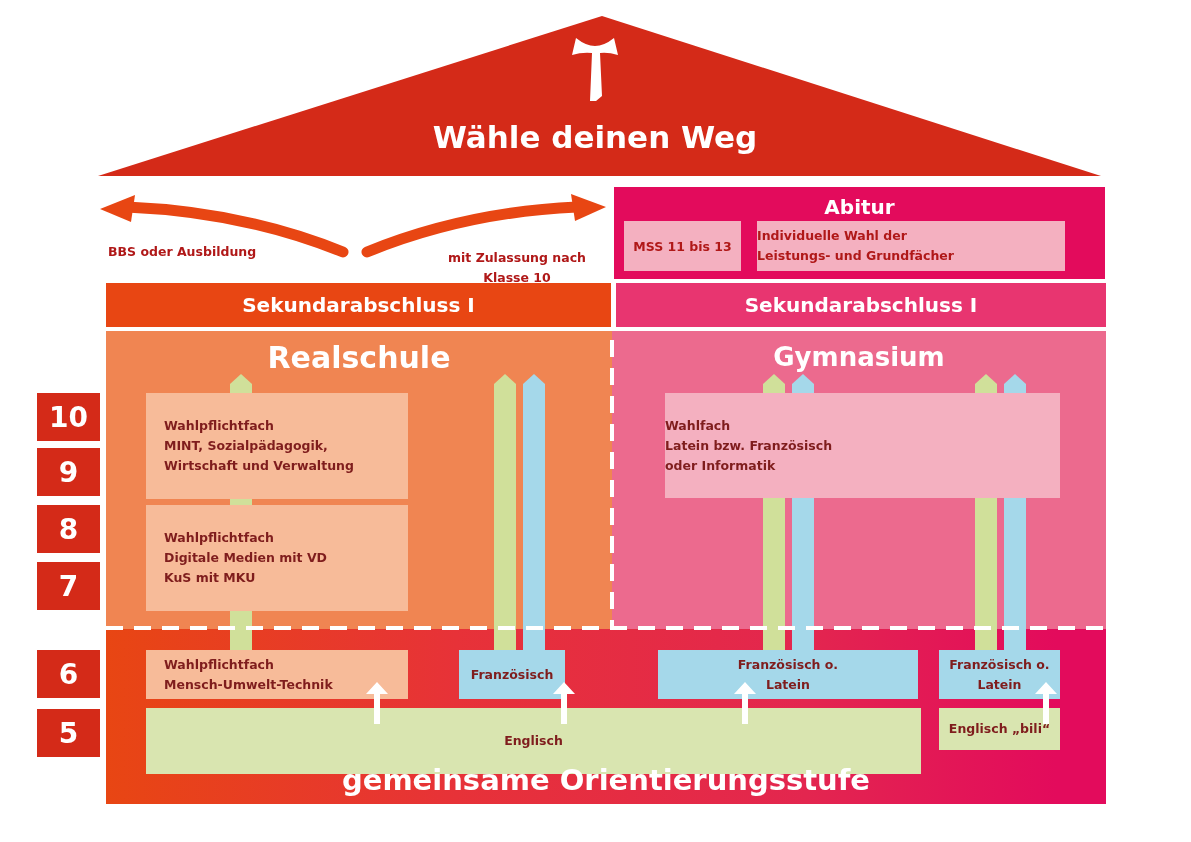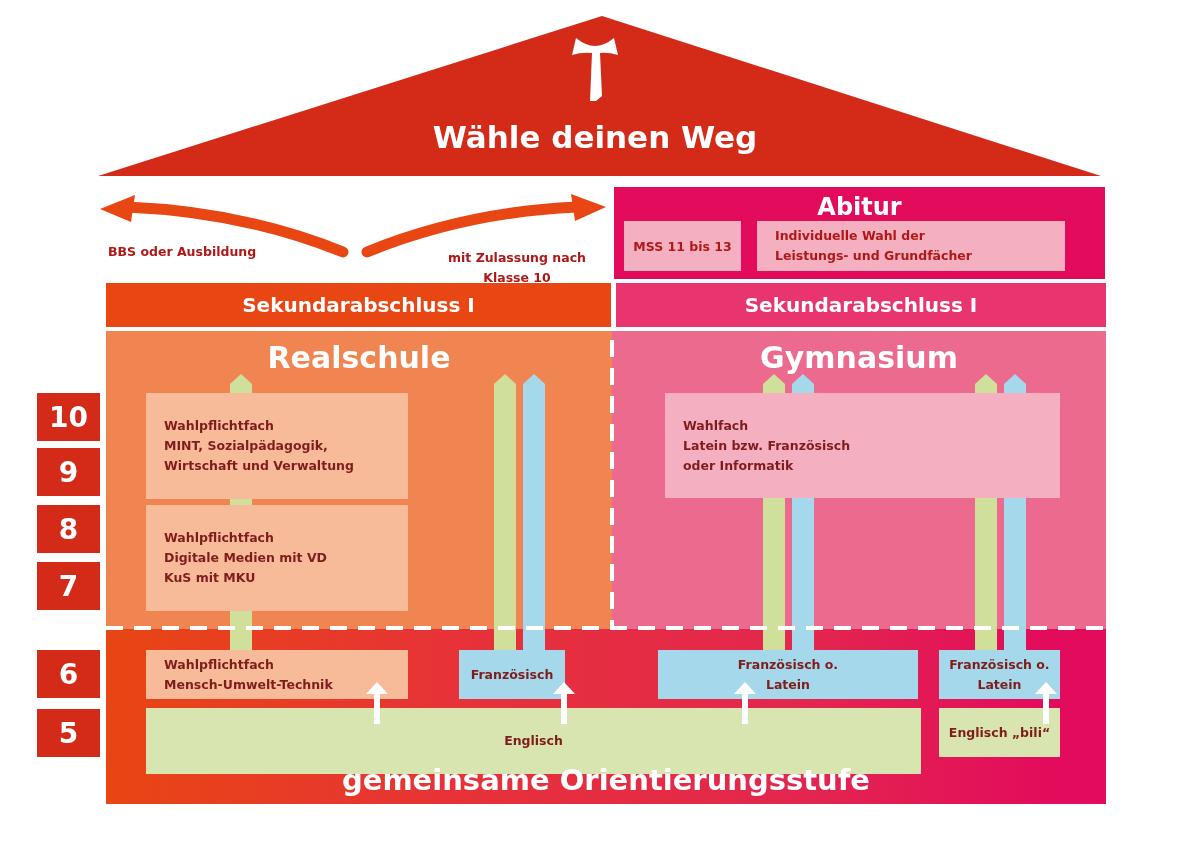--- a/index.html
+++ b/index.html
@@ -13,31 +13,31 @@
 
   #roof { left: 0; top: 0; width: 1191px; height: 190px; }
   #roof-title { left: 380px; top: 112px; width: 430px; height: 50px; font-size: 31px; }
   #tau { left: 570px; top: 38px; width: 50px; height: 64px; }
 
   #arrows { left: 95px; top: 185px; width: 520px; height: 90px; }
   #label-bbs { left: 108px; top: 244px; width: 165px; height: 22px; font-size: 12.5px; }
   #label-zulassung { left: 432px; top: 236px; width: 170px; height: 40px; font-size: 12.5px; line-height: 20px; }
 
   #abitur { left: 614px; top: 187px; width: 491px; height: 92px; background: #e30b5c; }
-  #abitur-title { left: 614px; top: 192px; width: 491px; height: 30px; font-size: 24px; }
+  #abitur-title { left: 614px; top: 192px; width: 491px; height: 30px; font-size: 20px; }
   #mss-box { left: 624px; top: 221px; width: 117px; height: 50px; background: #f4b0c0; font-size: 12.5px; }
-  #wahl-box { left: 757px; top: 221px; width: 308px; height: 50px; background: #f4b0c0; font-size: 12.5px; padding-left: 18px; line-height: 20px; }
+  #wahl-box { left: 757px; top: 221px; width: 308px; height: 50px; background: #f4b0c0; font-size: 12.5px; line-height: 20px; }
 
   #sek-left { left: 106px; top: 283px; width: 505px; height: 44px; background: #e84613; font-size: 20px; }
   #sek-right { left: 616px; top: 283px; width: 490px; height: 44px; background: #e83570; font-size: 20px; }
 
   #realschule { left: 106px; top: 331px; width: 506px; height: 298px; background: #f08552; }
   #gymnasium { left: 612px; top: 331px; width: 494px; height: 298px; background: #ec6a8e; }
   #realschule-title { left: 106px; top: 332px; width: 506px; height: 50px; font-size: 30px; }
-  #gymnasium-title { left: 612px; top: 332px; width: 494px; height: 50px; font-size: 30px; }
+  #gymnasium-title { left: 612px; top: 332px; width: 494px; height: 50px; font-size: 26px; }
 
   #orient { left: 106px; top: 629px; width: 1000px; height: 175px;
             background: linear-gradient(90deg, #e84613 0%, #e73238 35%, #e3264f 70%, #e30b5c 95%); }
   #orient-title { left: 106px; top: 758px; width: 1000px; height: 44px; font-size: 29px; }
 
   .dash-h { height: 4px; background: repeating-linear-gradient(90deg, #ffffff 0 17px, transparent 17px 28px); }
   .dash-v { width: 4px; background: repeating-linear-gradient(180deg, #ffffff 0 17px, transparent 17px 28px); }
 
   .bar-g { background: #d0e09a; }
   .bar-b { background: #a5d8ea; }
@@ -121,21 +121,21 @@
   <div>Wahlpflichtfach</div>
   <div>MINT, Sozialpädagogik,</div>
   <div>Wirtschaft und Verwaltung</div>
 </div>
 <div class="abs peach left box-text" style="left:146px;top:505px;width:262px;height:106px;padding-left:18px;">
   <div>Wahlpflichtfach</div>
   <div>Digitale Medien mit VD</div>
   <div>KuS mit MKU</div>
 </div>
 
-<div class="abs pink-light left box-text" style="left:665px;top:393px;width:395px;height:105px;padding-left:18px;">
+<div class="abs pink-light left box-text" style="left:665px;top:393px;width:395px;height:105px;">
   <div>Wahlfach</div>
   <div>Latein bzw. Französisch</div>
   <div>oder Informatik</div>
 </div>
 
 <div class="abs peach left box-text" style="left:146px;top:650px;width:262px;height:49px;padding-left:18px;">
   <div>Wahlpflichtfach</div>
   <div>Mensch-Umwelt-Technik</div>
 </div>
 <div class="abs blue center box-text" style="left:459px;top:650px;width:106px;height:49px;">Französisch</div>
@@ -144,21 +144,21 @@
   <div>Latein</div>
 </div>
 <div class="abs blue center box-text" style="left:939px;top:650px;width:121px;height:49px;flex-direction:column;">
   <div>Französisch o.</div>
   <div>Latein</div>
 </div>
 
 <div class="abs green center box-text" style="left:146px;top:708px;width:775px;height:66px;">
   <span>Englisch</span>
 </div>
-<div class="abs green center box-text" style="left:939px;top:708px;width:121px;height:49px;">Englisch „bili“</div>
+<div class="abs green center box-text" style="left:939px;top:708px;width:121px;height:42px;">Englisch „bili“</div>
 
 <svg class="abs up-arrow" style="left:366px;top:682px;height:42px;" viewBox="0 0 22 42">
   <polygon points="11,0 22,12 14,12 14,42 8,42 8,12 0,12" fill="#ffffff"></polygon>
 </svg>
 <svg class="abs up-arrow" style="left:553px;top:682px;height:42px;" viewBox="0 0 22 42">
   <polygon points="11,0 22,12 14,12 14,42 8,42 8,12 0,12" fill="#ffffff"></polygon>
 </svg>
 <svg class="abs up-arrow" style="left:734px;top:682px;height:42px;" viewBox="0 0 22 42">
   <polygon points="11,0 22,12 14,12 14,42 8,42 8,12 0,12" fill="#ffffff"></polygon>
 </svg>

